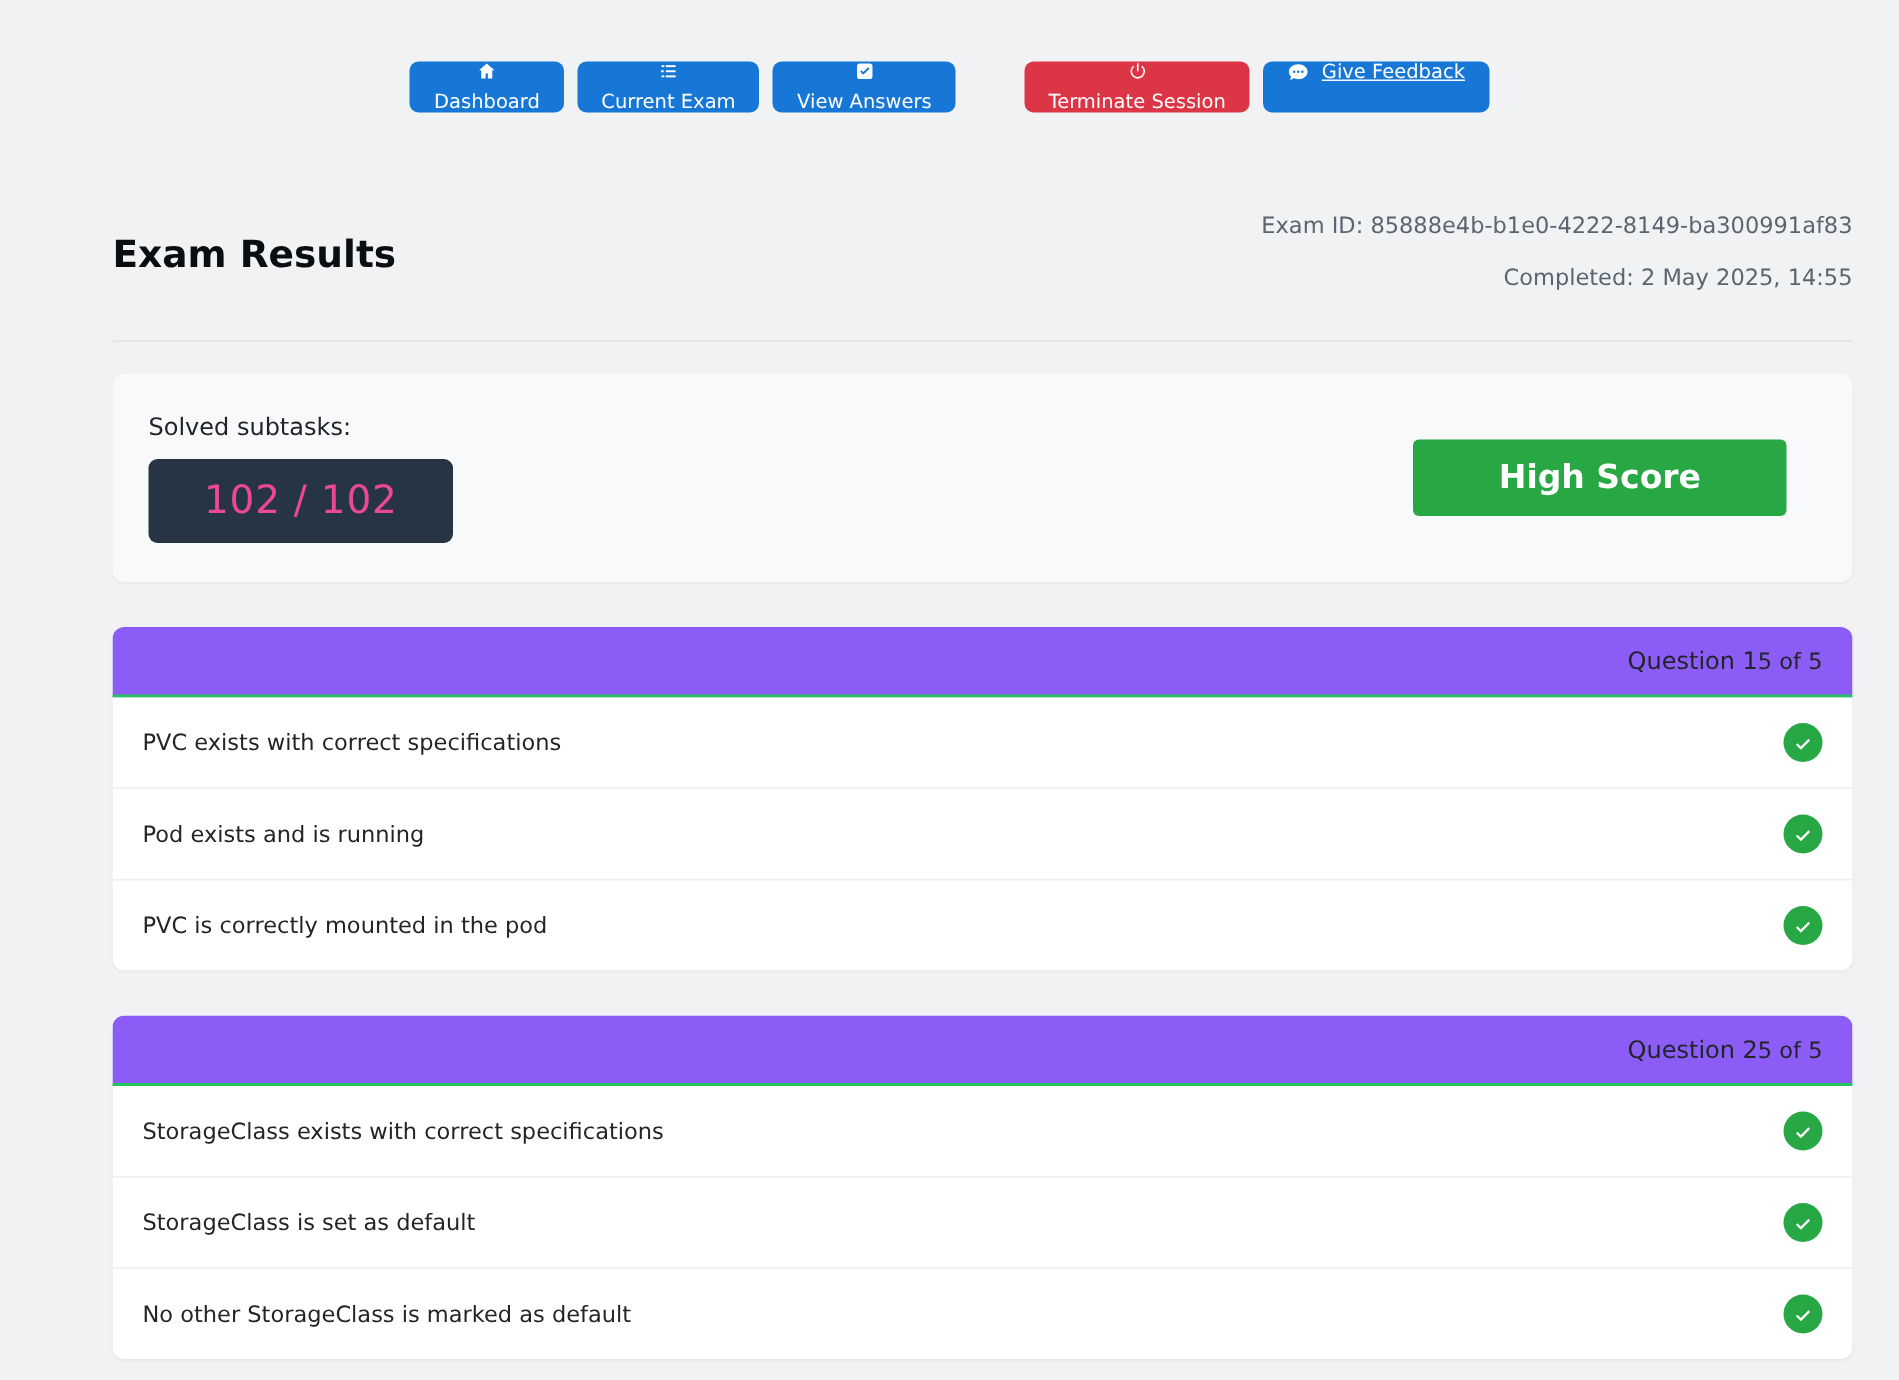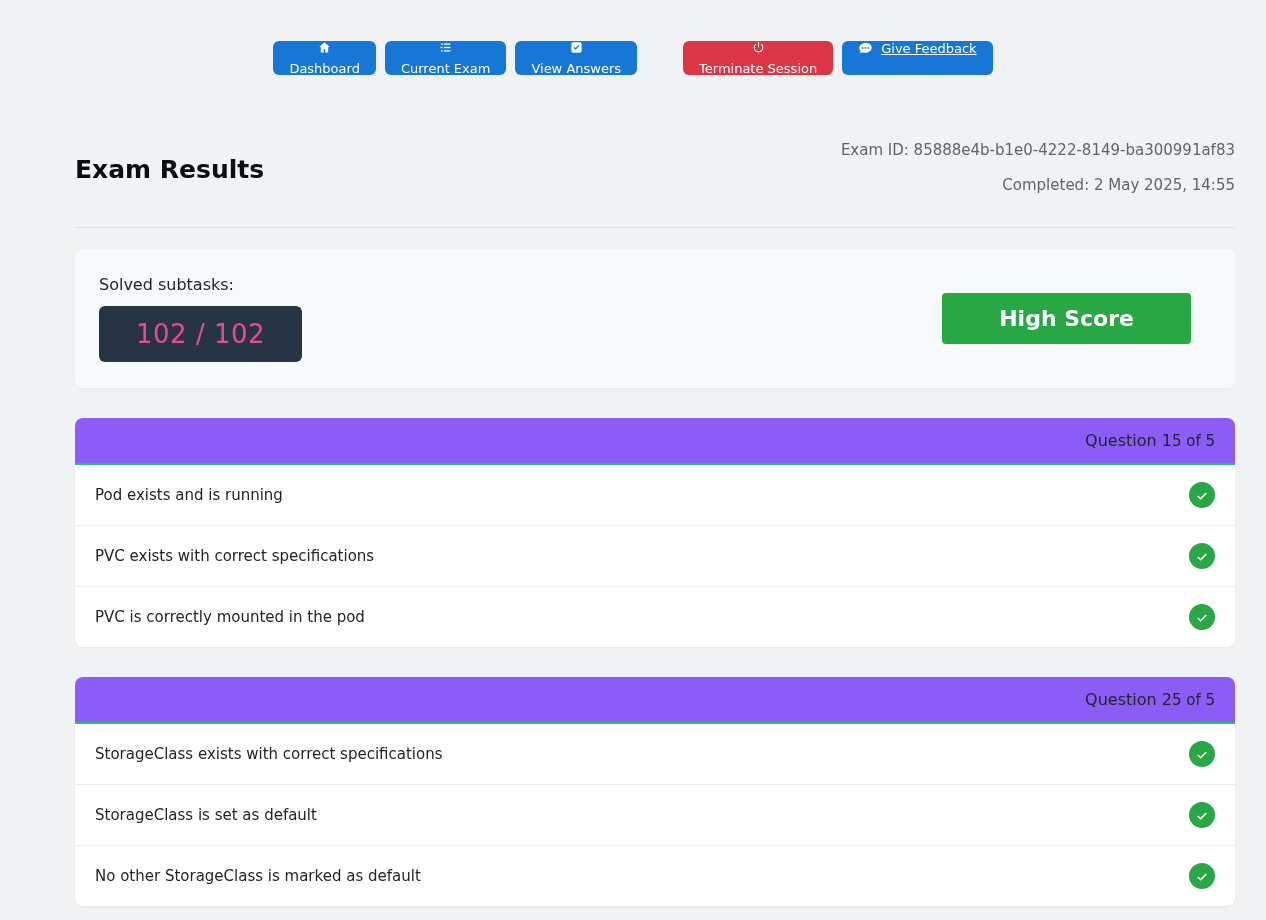--- a/index.html
+++ b/index.html
@@ -203,29 +203,29 @@
     <div class="highscore-badge">High Score</div>
   </section>
 
   <section class="question-card">
     <div class="q-header">
       <span>Question 1</span>
       <span class="q-score">5 of 5</span>
     </div>
     <div class="q-list">
       <div class="q-row">
+        <span>PVC exists with correct specifications</span>
+        <span class="check-badge">
+            <svg width="14" height="14" viewBox="0 0 24 24" fill="#ffffff">
+              <path d="M9.55 16.6 5.7 12.75l-1.8 1.8 5.65 5.65L20.1 9.65l-1.8-1.8z"></path>
+            </svg>
+          </span>
+      </div>
+      <div class="q-row">
         <span>Pod exists and is running</span>
-        <span class="check-badge">
-            <svg width="14" height="14" viewBox="0 0 24 24" fill="#ffffff">
-              <path d="M9.55 16.6 5.7 12.75l-1.8 1.8 5.65 5.65L20.1 9.65l-1.8-1.8z"></path>
-            </svg>
-          </span>
-      </div>
-      <div class="q-row">
-        <span>PVC exists with correct specifications</span>
         <span class="check-badge">
             <svg width="14" height="14" viewBox="0 0 24 24" fill="#ffffff">
               <path d="M9.55 16.6 5.7 12.75l-1.8 1.8 5.65 5.65L20.1 9.65l-1.8-1.8z"></path>
             </svg>
           </span>
       </div>
       <div class="q-row">
         <span>PVC is correctly mounted in the pod</span>
         <span class="check-badge">
             <svg width="14" height="14" viewBox="0 0 24 24" fill="#ffffff">

